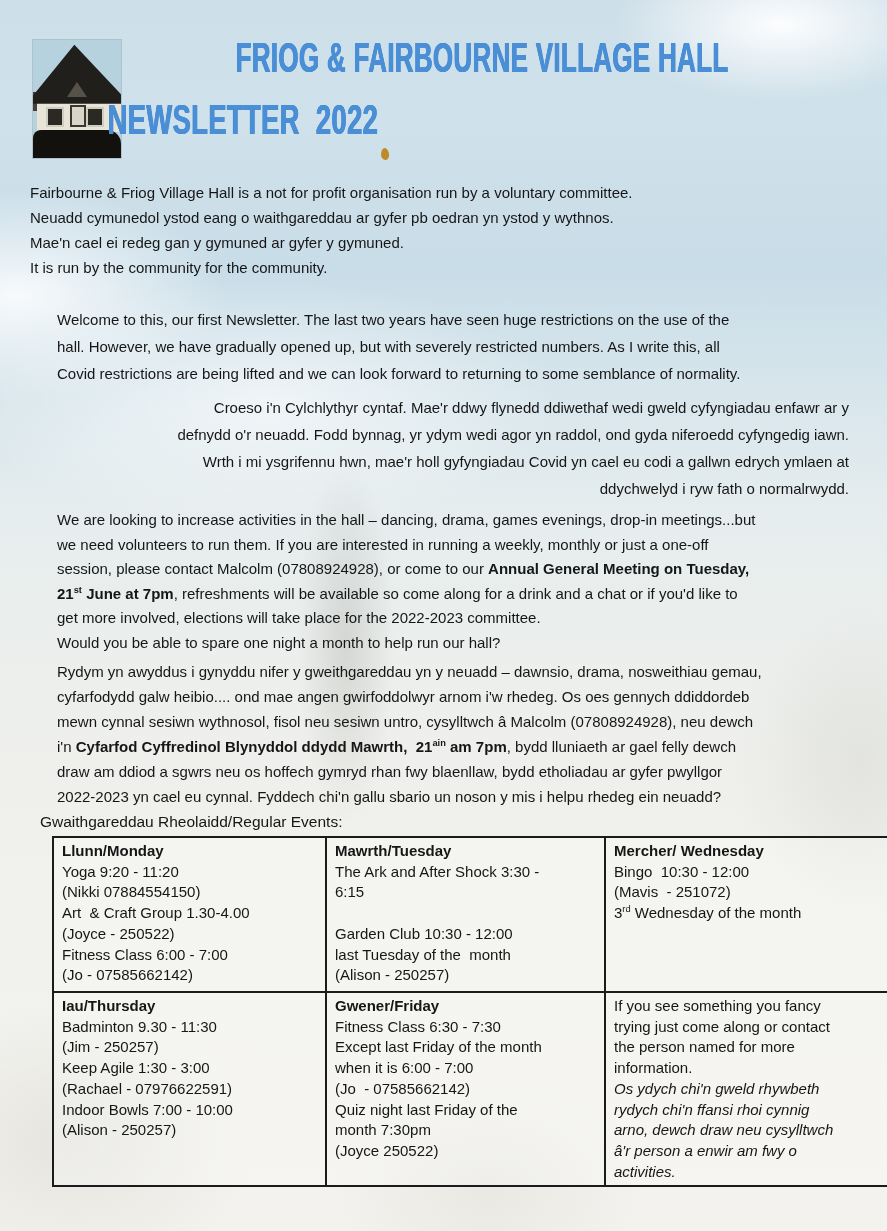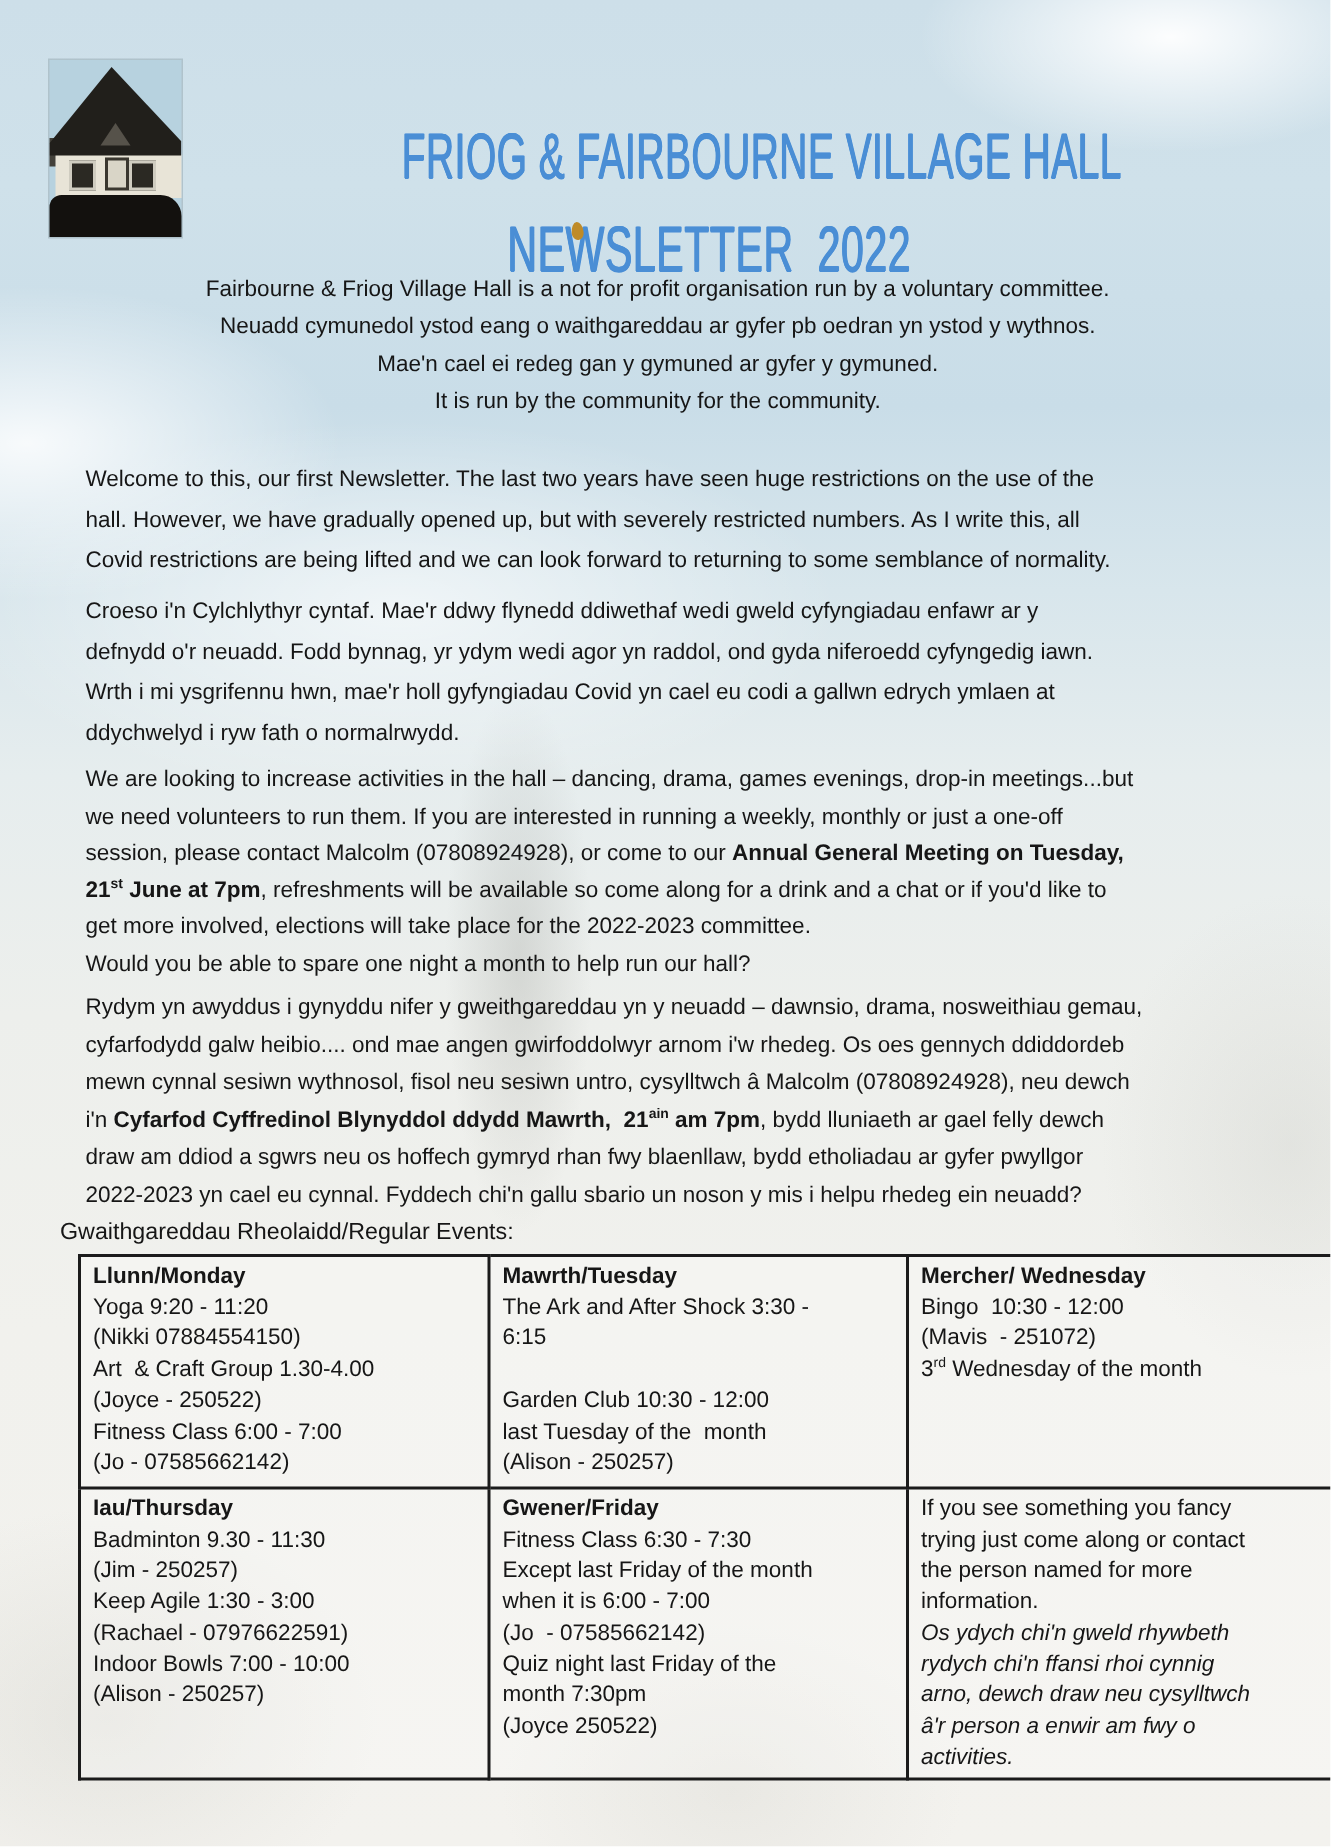--- a/index.html
+++ b/index.html
@@ -27,34 +27,34 @@
   .ph-roof{left:0;top:0;width:100%;height:100%;background:#211f1b;
     clip-path:polygon(47% 4%, 100% 46%, 100% 54%, 0 54%, 0 47%);}
   .ph-wall{left:4%;right:0;top:53%;height:25%;background:#e8e4d7;}
   .ph-gable{left:39%;top:36%;width:0;height:0;border-left:10px solid transparent;border-right:10px solid transparent;border-bottom:15px solid #56524a;}
   .ph-door{left:42%;top:55%;width:14%;height:15%;background:#d9d5c7;border:2px solid #3a372f;}
   .ph-win{top:57%;width:16%;height:13%;background:#2b2923;border:2px solid #cfccc0;}
   .ph-win.l{left:15%;}
   .ph-win.r{left:60%;}
   .ph-bush{left:0;right:0;bottom:0;height:24%;background:#13110e;border-radius:8px 14px 0 0;}
 
-  .title1,.title2{position:absolute;color:#4a8ed5;font-weight:400;white-space:pre;text-align:center;margin-top:47px;}
+  .title1,.title2{position:absolute;color:#4a8ed5;font-weight:700;white-space:pre;text-align:left;}
   .title1{top:36px;left:130px;width:756px;font-size:37px;line-height:44px;}
   .title2{top:98px;left:60px;width:826px;font-size:37px;line-height:44px;}
   .title1 .sq,.title2 .sq{display:inline-block;letter-spacing:.5px;
     text-shadow:0.5px 0 currentColor,-0.5px 0 currentColor,0 0.4px currentColor;}
   .title1 .sq{transform:scale(.70,1.16);}
   .title2 .sq{transform:scale(.74,1.16);}
   .gold-dot{position:absolute;left:381px;top:148px;width:8px;height:12px;background:#bf8b28;border-radius:50% 50% 50% 50%/60% 60% 40% 40%;transform:rotate(-6deg);}
 
   
-  .intro{position:absolute;top:180px;left:30px;width:817px;text-align:center;font-size:15px;line-height:25px;}
+  .intro{position:absolute;top:180px;left:30px;width:817px;font-size:15px;line-height:25px;}
   .para{position:absolute;left:57px;width:792px;font-size:15px;}
   .p-welcome{top:306px;line-height:27px;}
-  .p-croeso{top:394px;line-height:27px;}
+  .p-croeso{top:394px;line-height:27px;text-align:right;}
   .p-agm-en{top:508px;line-height:24.5px;}
   .p-agm-cy{top:659px;line-height:25px;}
   .events-heading{position:absolute;left:40px;top:813px;font-size:15.5px;}
 
   
   table.events{position:absolute;left:36px;top:836px;width:792px;border-collapse:collapse;table-layout:fixed;background:rgba(255,255,255,.25);margin-left:16px;}
   table.events td{border:2px solid #1b1b1b;vertical-align:top;padding:3px 7px 3px 8px;font-size:15px;line-height:20.7px;}
   td.c1{width:256px;}
   td.c2{width:262px;}
   td.c3{width:274px;border-radius:31px;}

